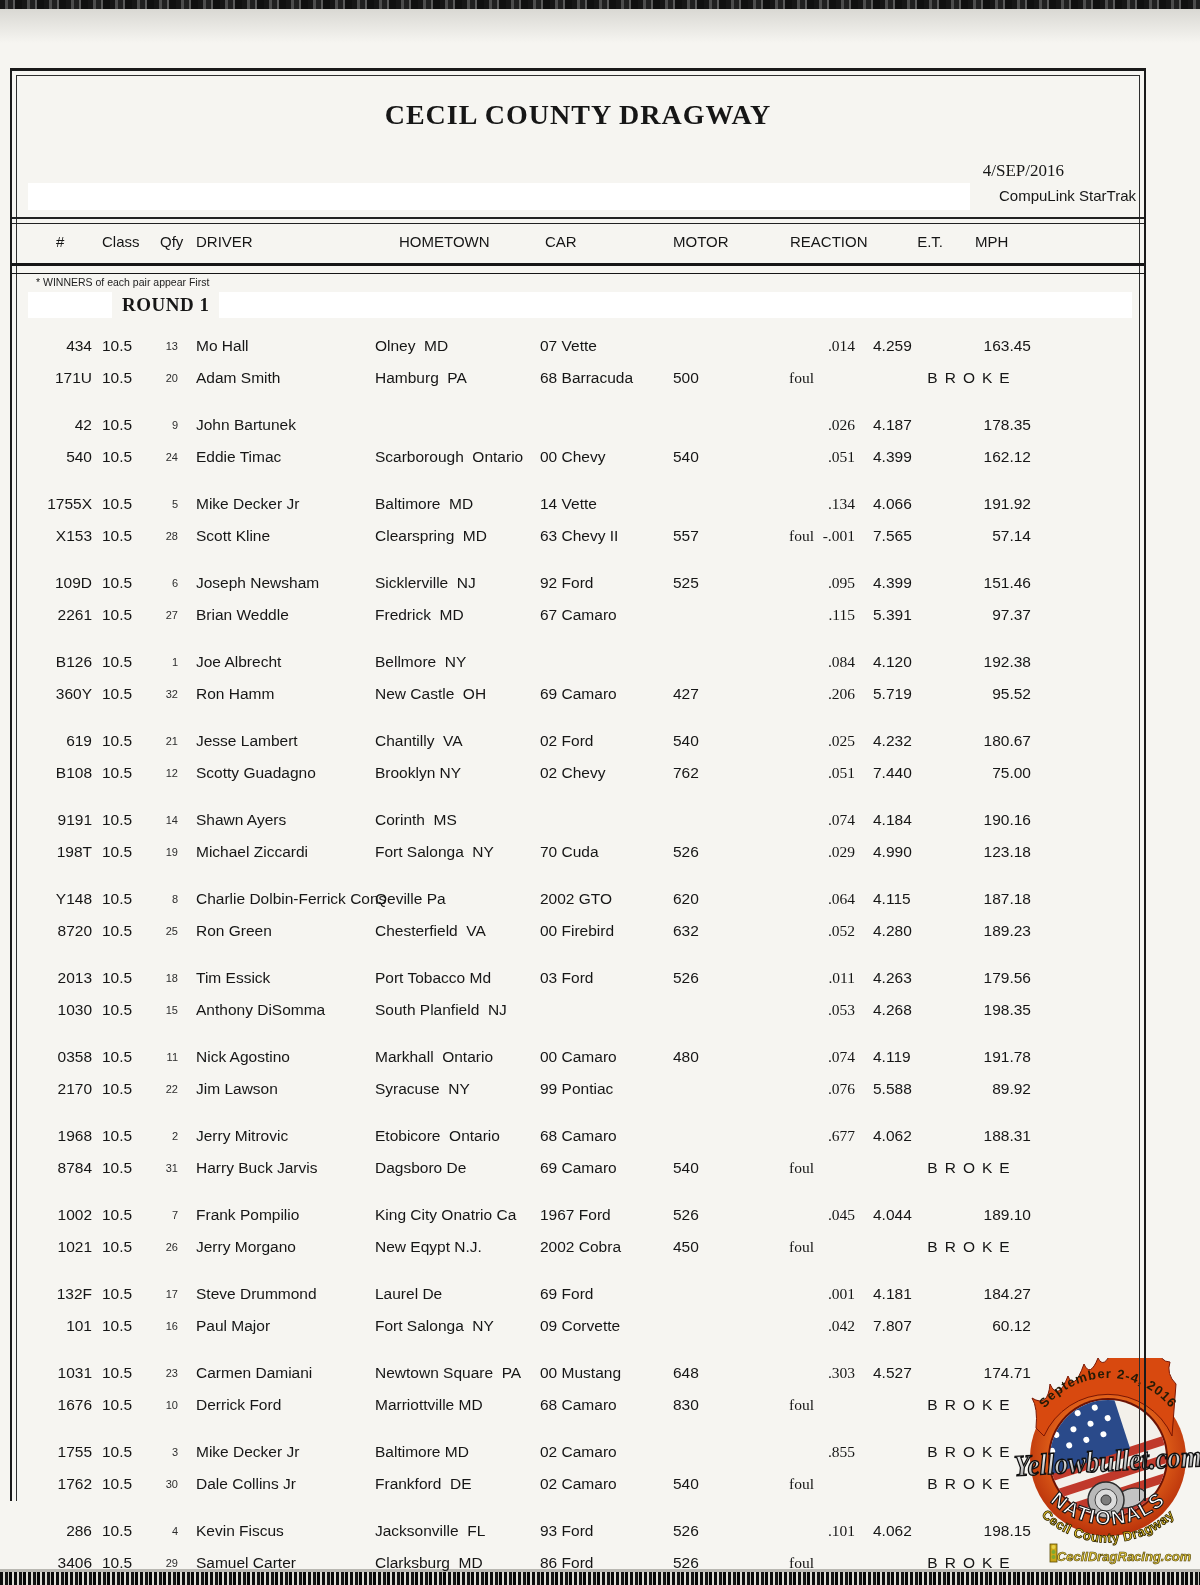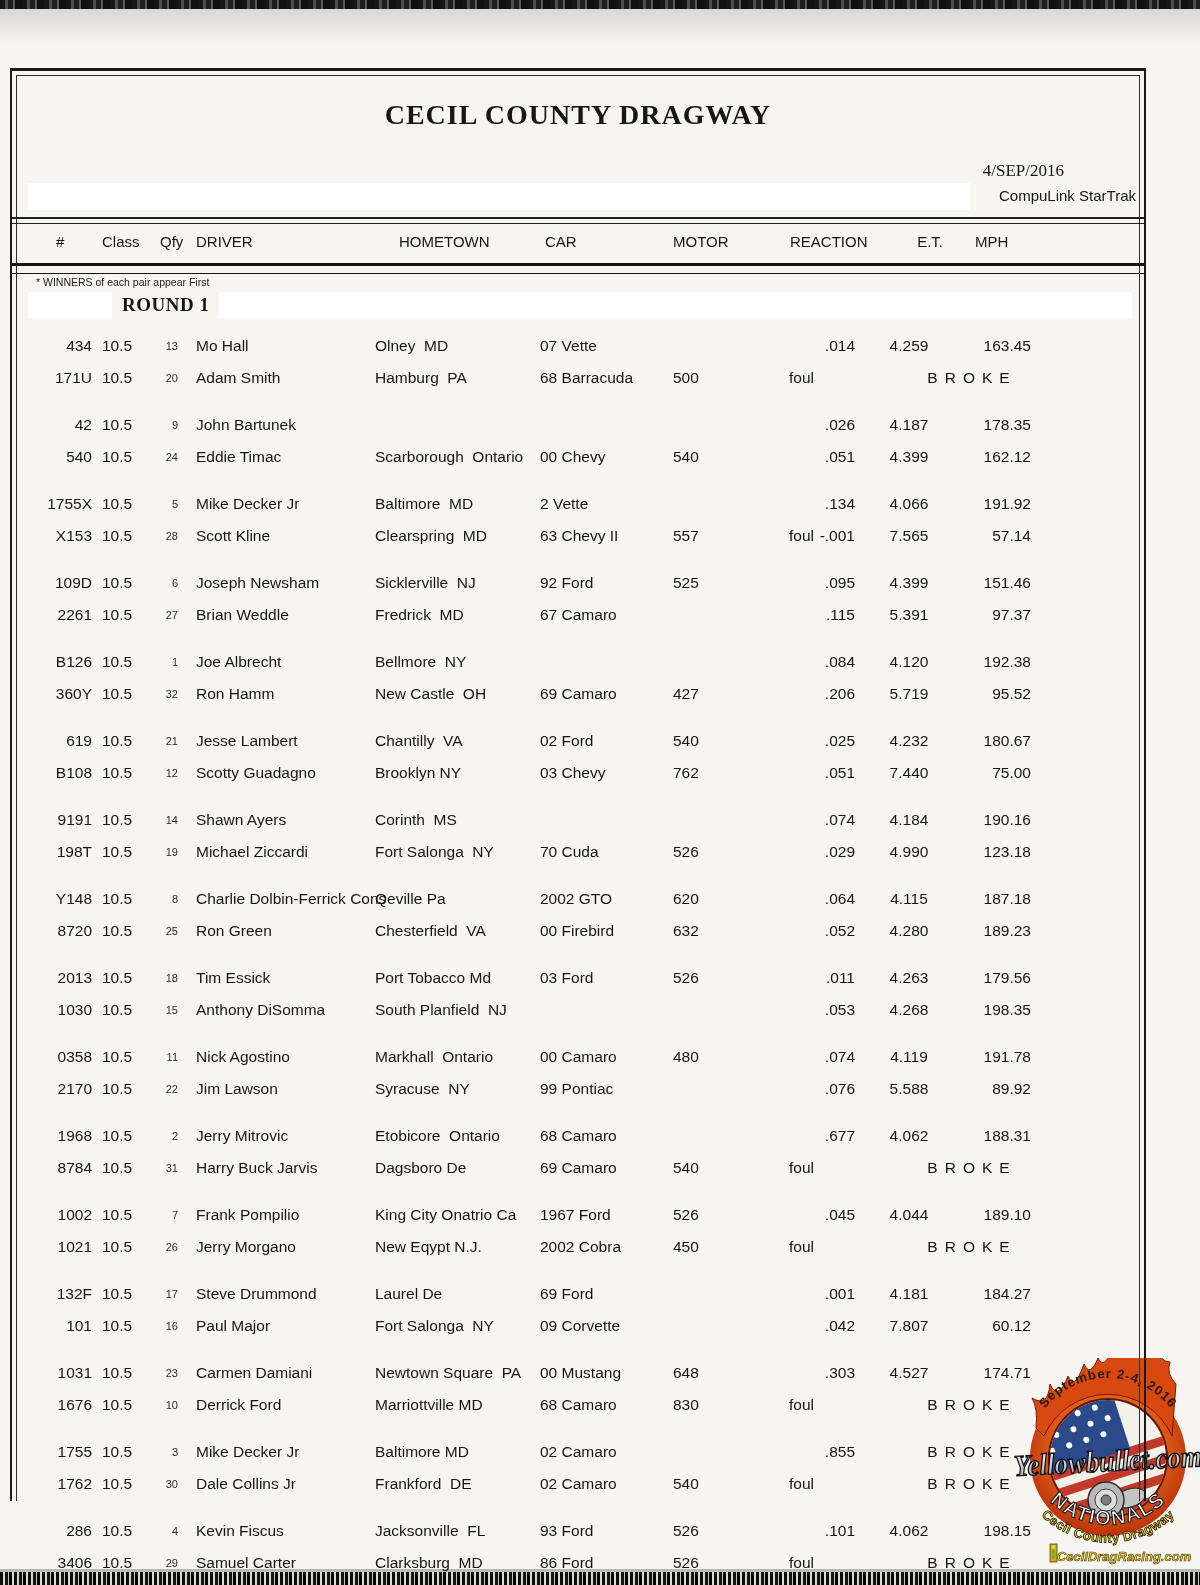--- a/index.html
+++ b/index.html
@@ -62,24 +62,24 @@
   .results-rows{position:absolute;left:16px;top:255px;width:1104px;}
   .pair{margin-bottom:23px;}
   .row{height:24px;font-size:15.5px;margin-top:8px;}
   .c-num{text-align:right;padding-right:8px;white-space:pre;}
   .c-cls{padding-left:2px;}
   .c-qfy{text-align:right;padding-right:6px;font-size:11px;color:#2d2d2d;}
   .c-drv{padding-left:12px;white-space:pre;overflow:visible;}
   .c-hom{padding-left:6px;white-space:pre;}
   .c-car{padding-left:8px;white-space:pre;}
   .c-mot{padding-left:10px;}
-  .c-rea{display:flex;align-items:flex-start;}
+  .c-rea{display:flex;align-items:flex-start;font-family:Liberation Serif, serif;}
   .foul{margin-left:14px;}
   .reval{margin-left:auto;padding-right:18px;}
-  .c-et{text-align:center;padding-right:8px;}
+  .c-et{text-align:left;padding-right:8px;}
   .c-mph{text-align:right;padding-right:6px;}
   .c-broke{grid-column:9/11;text-align:center;letter-spacing:7px;padding-left:34px;white-space:nowrap;}
 
   .yb-logo{position:absolute;left:1012px;top:1358px;width:192px;height:212px;z-index:3;}
 </style>
 </head>
 <body>
 
 <div class="scan-top-edge"></div>
 <div class="scan-top-wash"></div>
@@ -255,21 +255,21 @@
           <div class="c-mph">162.12</div>
         </div>
       </div>
       <div class="pair">
         <div class="row grid-row">
           <div class="c-num">1755X</div>
           <div class="c-cls">10.5</div>
           <div class="c-qfy">5</div>
           <div class="c-drv">Mike Decker Jr</div>
           <div class="c-hom">Baltimore  MD</div>
-          <div class="c-car">2 Vette</div>
+          <div class="c-car">14 Vette</div>
           <div class="c-mot"></div>
           <div class="c-rea">
             <span class="reval">.134</span>
           </div>
           <div class="c-et">4.066</div>
           <div class="c-mph">191.92</div>
         </div>
         <div class="row grid-row">
           <div class="c-num">X153</div>
           <div class="c-cls">10.5</div>
@@ -360,21 +360,21 @@
           </div>
           <div class="c-et">4.232</div>
           <div class="c-mph">180.67</div>
         </div>
         <div class="row grid-row">
           <div class="c-num">B108</div>
           <div class="c-cls">10.5</div>
           <div class="c-qfy">12</div>
           <div class="c-drv">Scotty Guadagno</div>
           <div class="c-hom">Brooklyn NY</div>
-          <div class="c-car">03 Chevy</div>
+          <div class="c-car">02 Chevy</div>
           <div class="c-mot">762</div>
           <div class="c-rea">
             <span class="reval">.051</span>
           </div>
           <div class="c-et">7.440</div>
           <div class="c-mph">75.00</div>
         </div>
       </div>
       <div class="pair">
         <div class="row grid-row">

